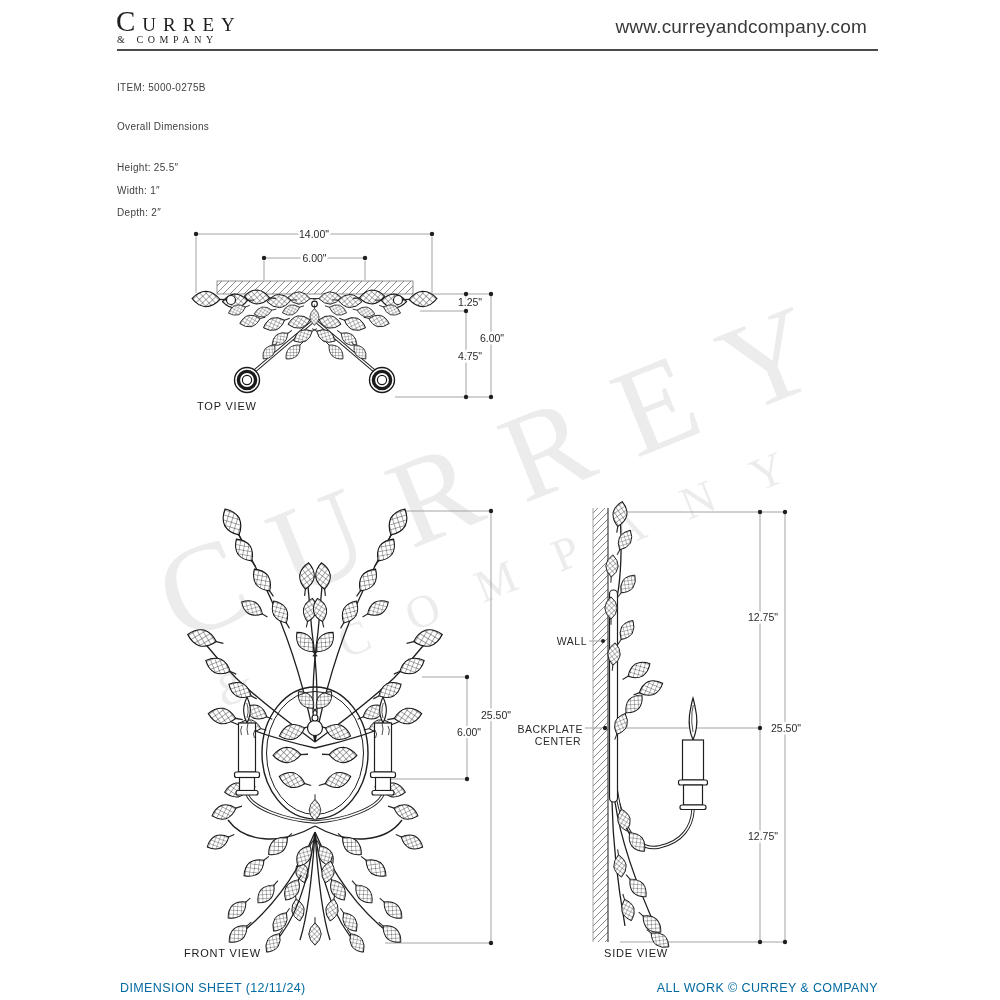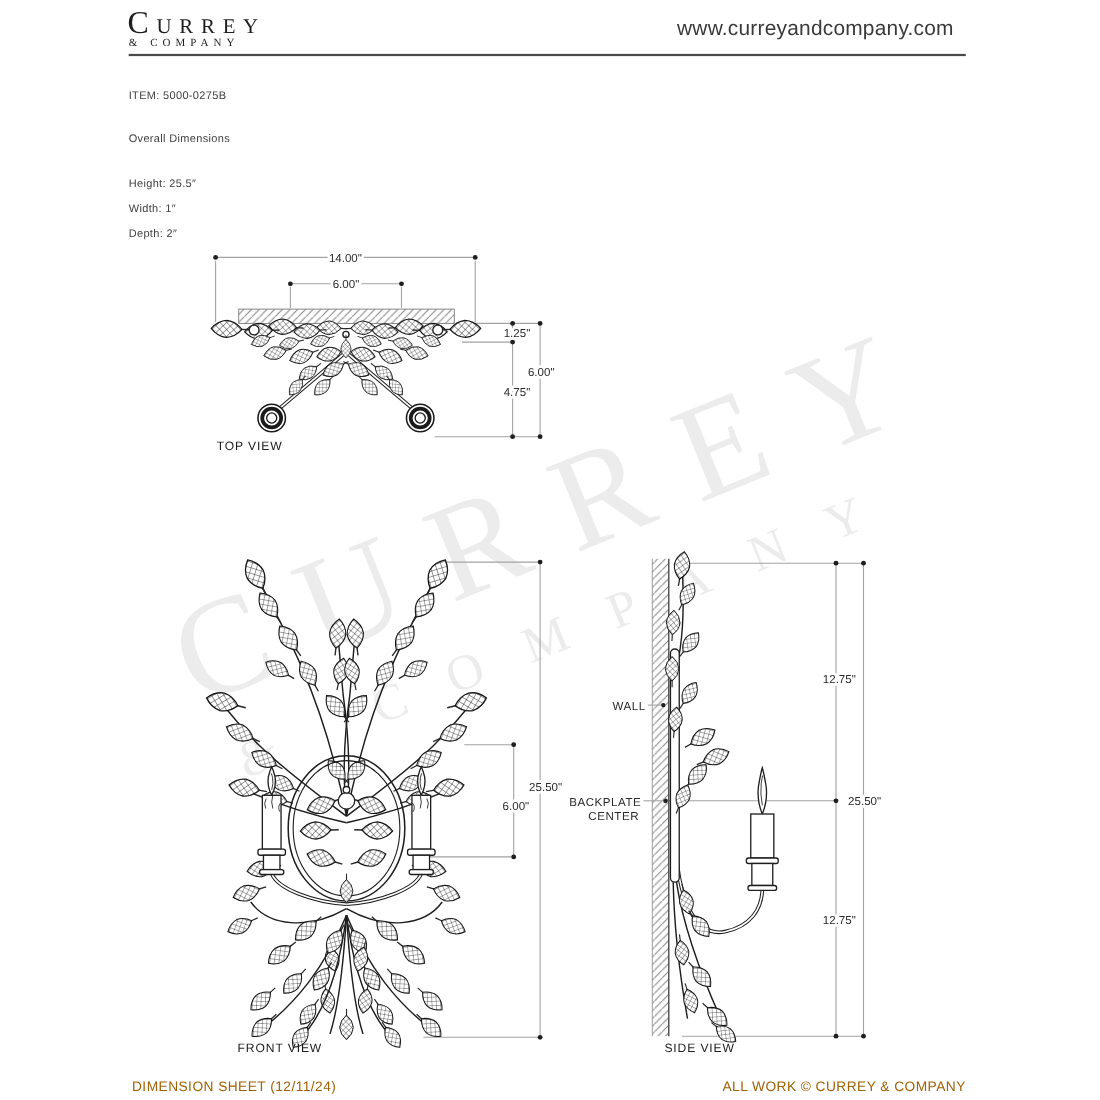--- a/index.html
+++ b/index.html
@@ -20,21 +20,21 @@
   .logo2{position:absolute;left:117px;top:34px;font-family:"Liberation Serif",serif;font-size:10px;
          color:#1e1e1e;letter-spacing:4.6px;}
   .site{position:absolute;top:16px;right:133px;font-size:19px;color:#3a3a3a;letter-spacing:0.2px;}
   .rule{position:absolute;left:117px;top:49px;width:761px;height:2px;background:#4a4a4a;}
 
   
   .ptx{position:absolute;left:117px;font-size:10px;color:#404040;letter-spacing:0.3px;}
 
   
   .vlabel{position:absolute;font-size:11px;color:#1c1c1c;letter-spacing:0.8px;}
-  .foot{position:absolute;top:981px;font-size:12.5px;color:#a16207;letter-spacing:0.4px;}
+  .foot{position:absolute;top:981px;font-size:12.5px;color:#0369a1;letter-spacing:0.4px;}
   .footL{left:120px;}
   .footR{right:122px;text-align:center;}
 
   
   svg{overflow:visible;}
   .dim{stroke:#a3a3a3;stroke-width:1;fill:none;}
   .dot{fill:#1f1f1f;}
   .dt{font-family:"Liberation Sans",sans-serif;font-size:10.5px;fill:#2a2a2a;text-anchor:middle;
       paint-order:stroke;stroke:#fff;stroke-width:5px;stroke-linejoin:round;}
   .lab{font-family:"Liberation Sans",sans-serif;font-size:10.5px;fill:#2a2a2a;letter-spacing:0.5px;
@@ -286,19 +286,19 @@
       <use href="#leaf" transform="translate(95,376) rotate(82) scale(0.8)"></use>
       <use href="#leaf" transform="translate(113,398) rotate(48) scale(0.85)"></use>
       <use href="#leaf" transform="translate(103,420) rotate(72) scale(0.8)"></use>
       <use href="#leaf" transform="translate(127,434) rotate(42) scale(0.85)"></use>
       <use href="#leaf" transform="translate(135,450) rotate(38) scale(0.8)"></use>
       <use href="#candleS" transform="translate(168,250)"></use>
     </g>
   </svg>
 
   <div class="vlabel" style="left:197px;top:400px">TOP VIEW</div>
-  <div class="vlabel" style="left:216px;top:947px">FRONT VIEW</div>
+  <div class="vlabel" style="left:184px;top:947px">FRONT VIEW</div>
   <div class="vlabel" style="left:604px;top:947px">SIDE VIEW</div>
 
   <div class="foot footL">DIMENSION SHEET (12/11/24)</div>
   <div class="foot footR">ALL WORK © CURREY &amp; COMPANY</div>
 
 </div>
 
 </body></html>

